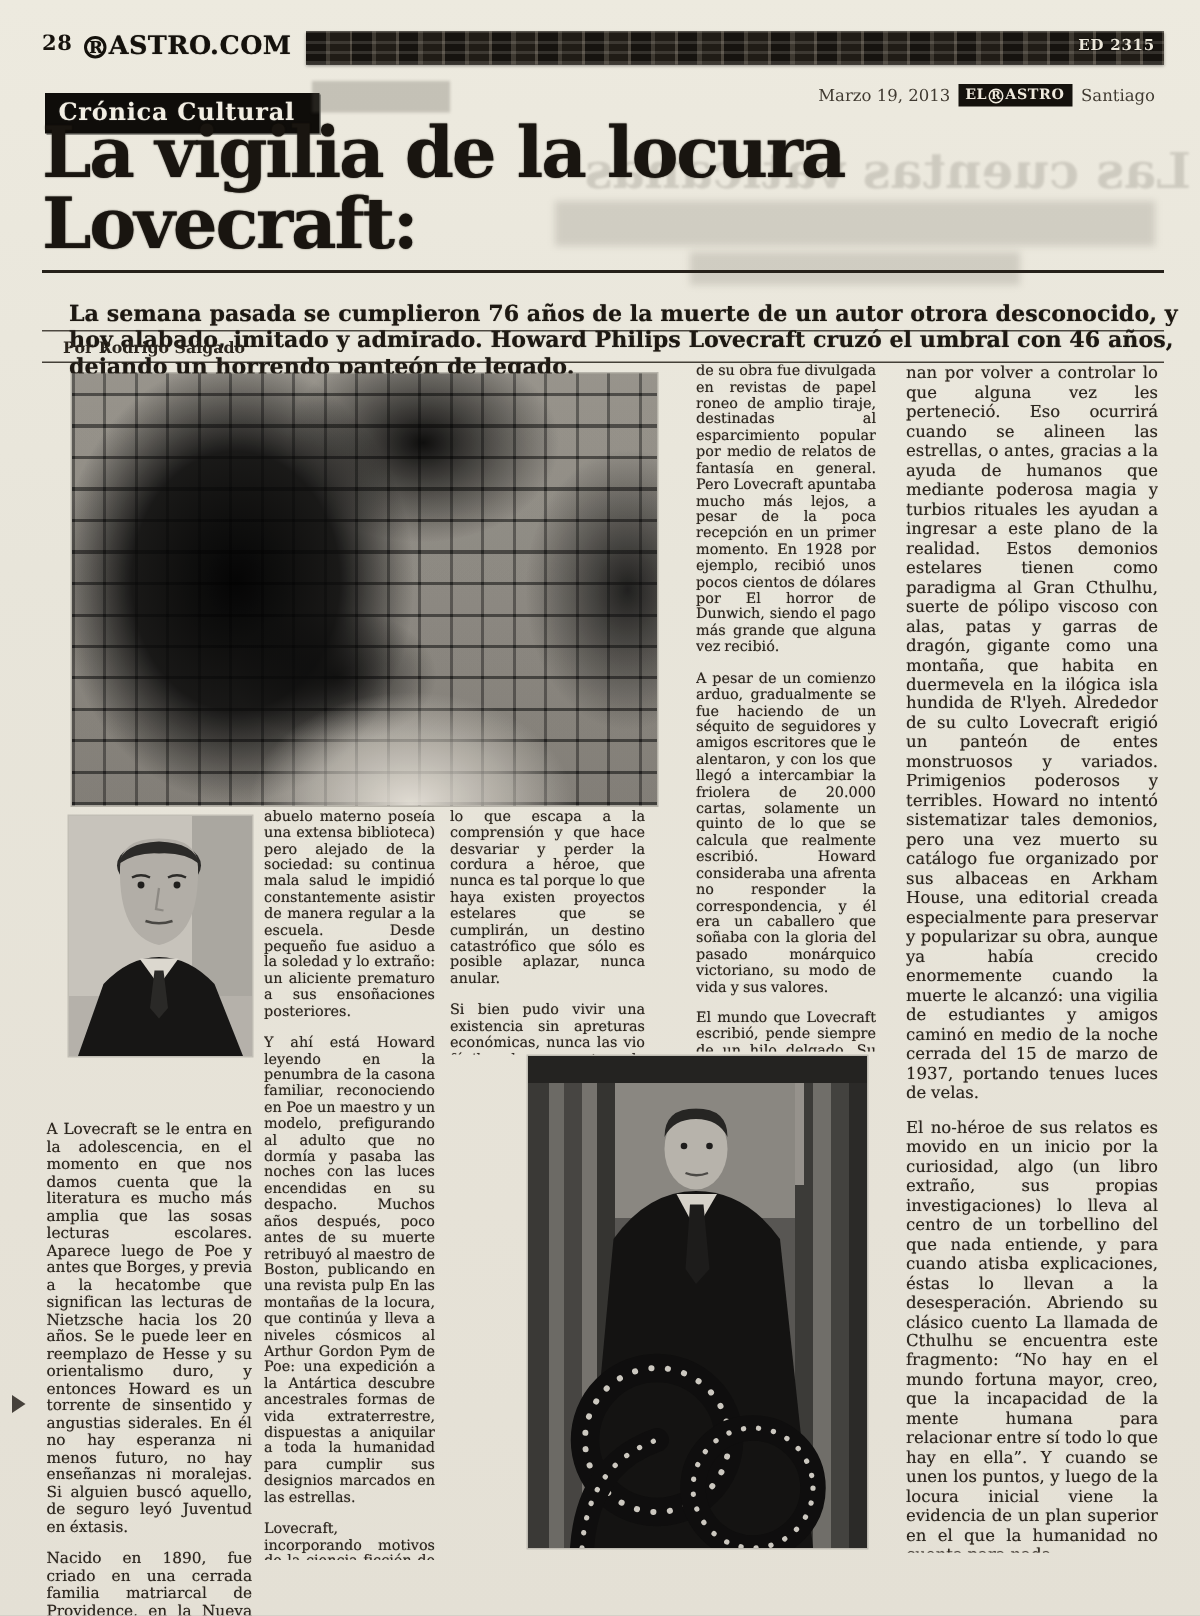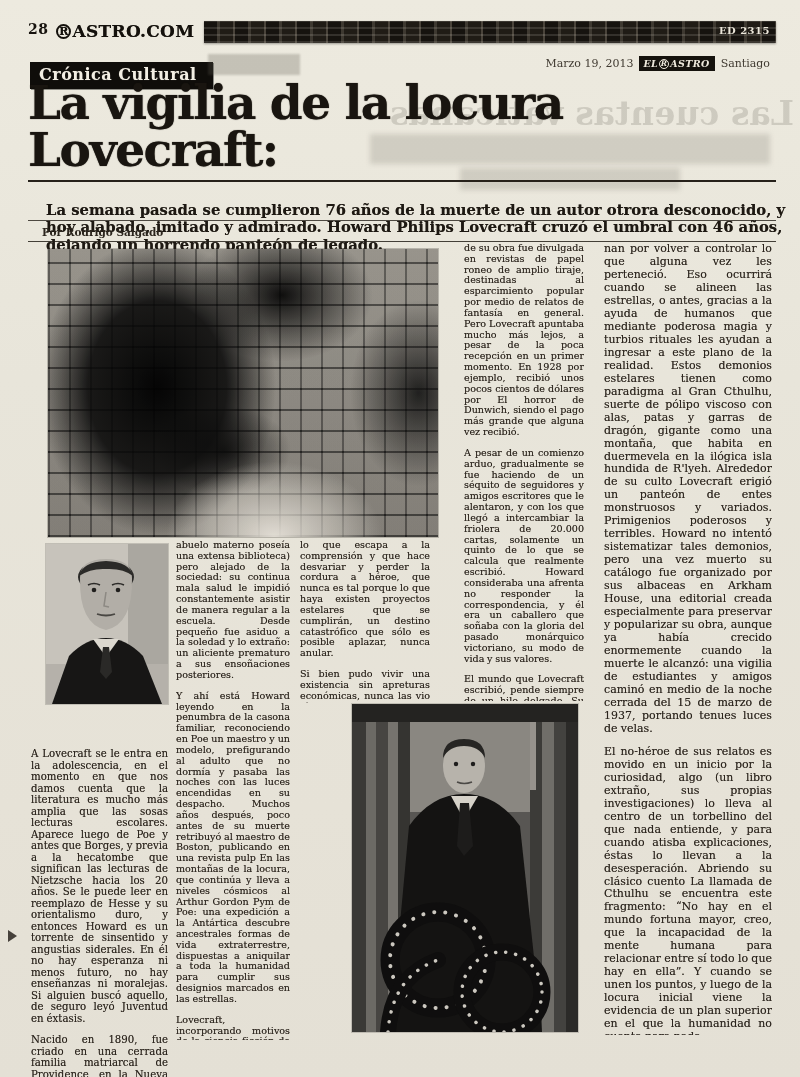--- a/index.html
+++ b/index.html
@@ -18,21 +18,21 @@
   .checker{
     flex:1;height:22px;margin-left:10px;position:relative;
     background:
       repeating-linear-gradient(0deg, rgba(235,230,220,.14) 0 2px, transparent 2px 7px),
       repeating-linear-gradient(90deg,#16130f 0 13px,#3e3931 13px 16px,#201c16 16px 29px,#4a443b 29px 31px),
       #1b1814;
     box-shadow:0 1px 2px rgba(0,0,0,.35);
   }
   .edition{position:absolute;right:6px;top:4px;color:#ece7da;font-size:10px;font-weight:bold;letter-spacing:.5px;text-shadow:0 0 1px #000;}
   .dateline{position:absolute;top:56px;right:30px;display:flex;align-items:center;gap:6px;font-size:11px;color:#403a31;}
-  .brand{background:#15120d;color:#efeadd;font-size:9.5px;font-weight:bold;padding:2px 5px 2px 4px;display:inline-flex;align-items:center;letter-spacing:.4px;font-style:italic;}
+  .brand{background:#15120d;color:#efeadd;font-size:9.5px;font-weight:bold;padding:2px 5px 2px 4px;display:inline-flex;align-items:center;letter-spacing:.4px;}
   .brand .circ{border-width:1px;width:10px;height:10px;font-size:7.5px;margin:0 1px;}
   .section{
     position:absolute;left:30px;top:62px;background:#0f0d0a;color:#f2eee3;
     font-weight:bold;font-size:16px;padding:3px 16px 5px 9px;letter-spacing:.5px;
     box-shadow:1px 1px 0 rgba(0,0,0,.4);text-shadow:0 0 1px rgba(255,255,255,.25);
   }
   .bleedbox{position:absolute;left:208px;top:54px;width:92px;height:21px;background:rgba(95,90,80,.28);filter:blur(1px);}
 
   
   .headline{position:absolute;left:28px;top:80px;font-weight:bold;font-size:47px;line-height:.99;letter-spacing:-1.5px;color:#191510;text-shadow:0 0 1px rgba(25,20,12,.85);}

